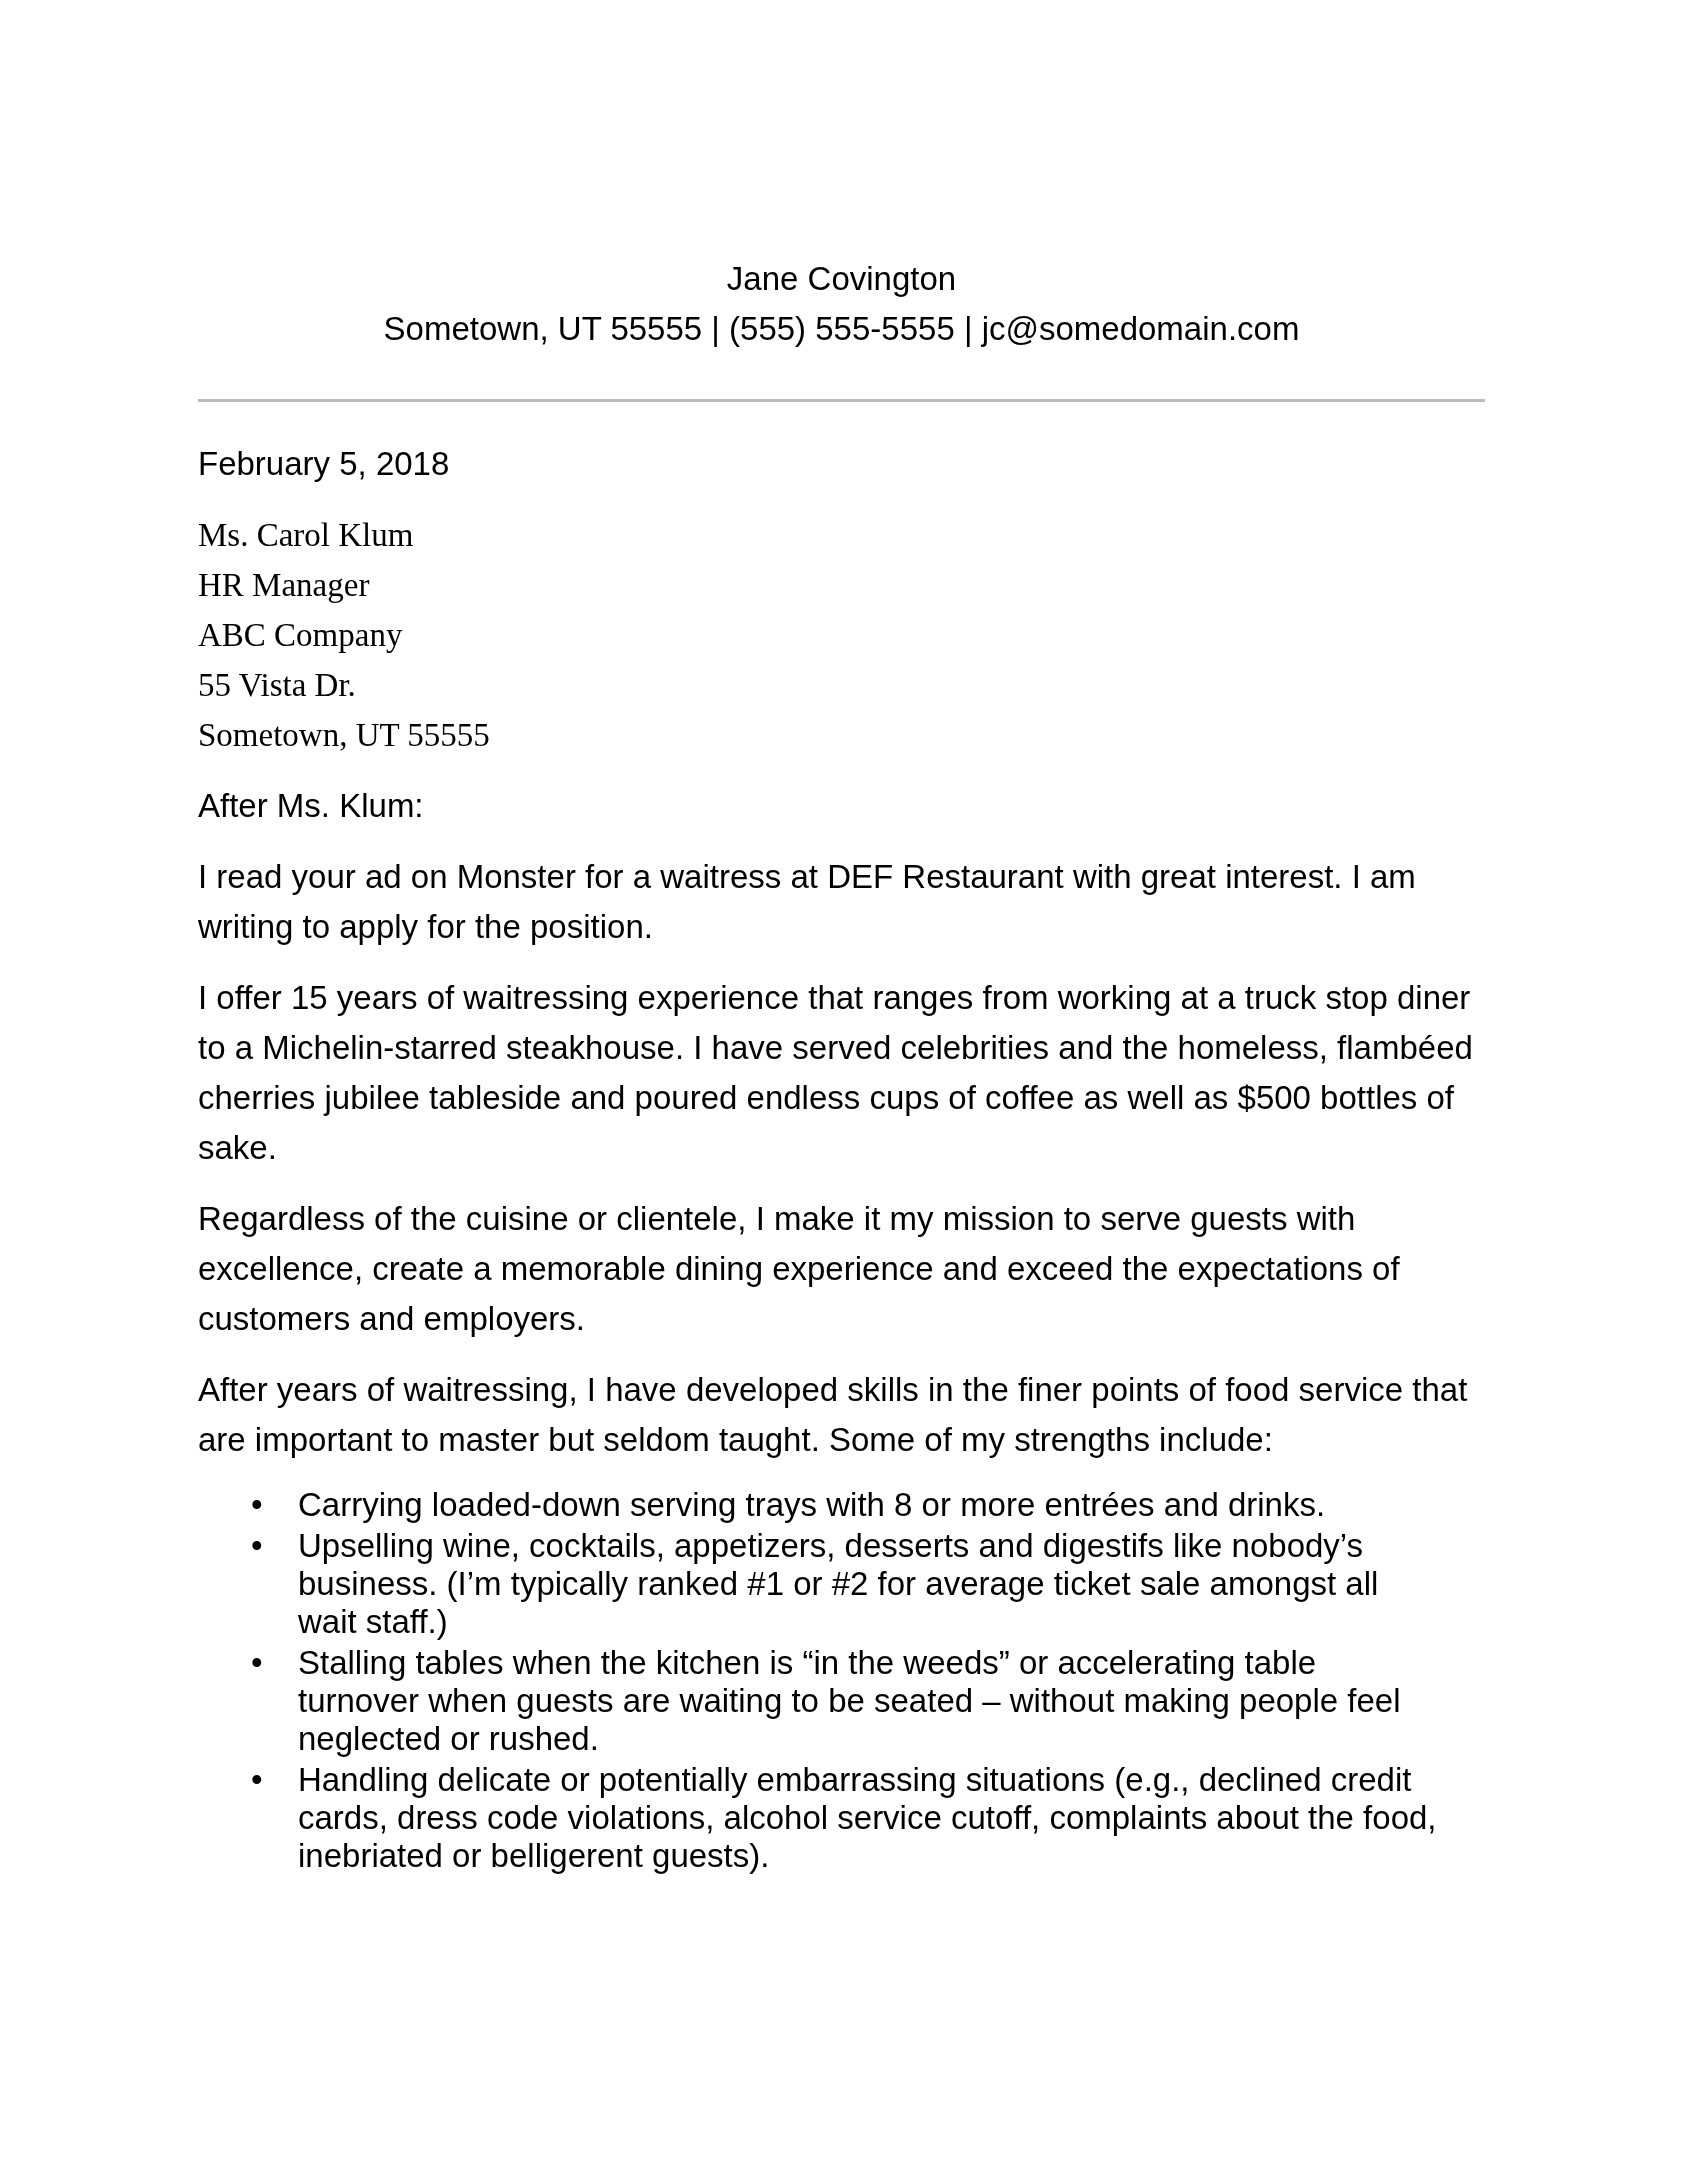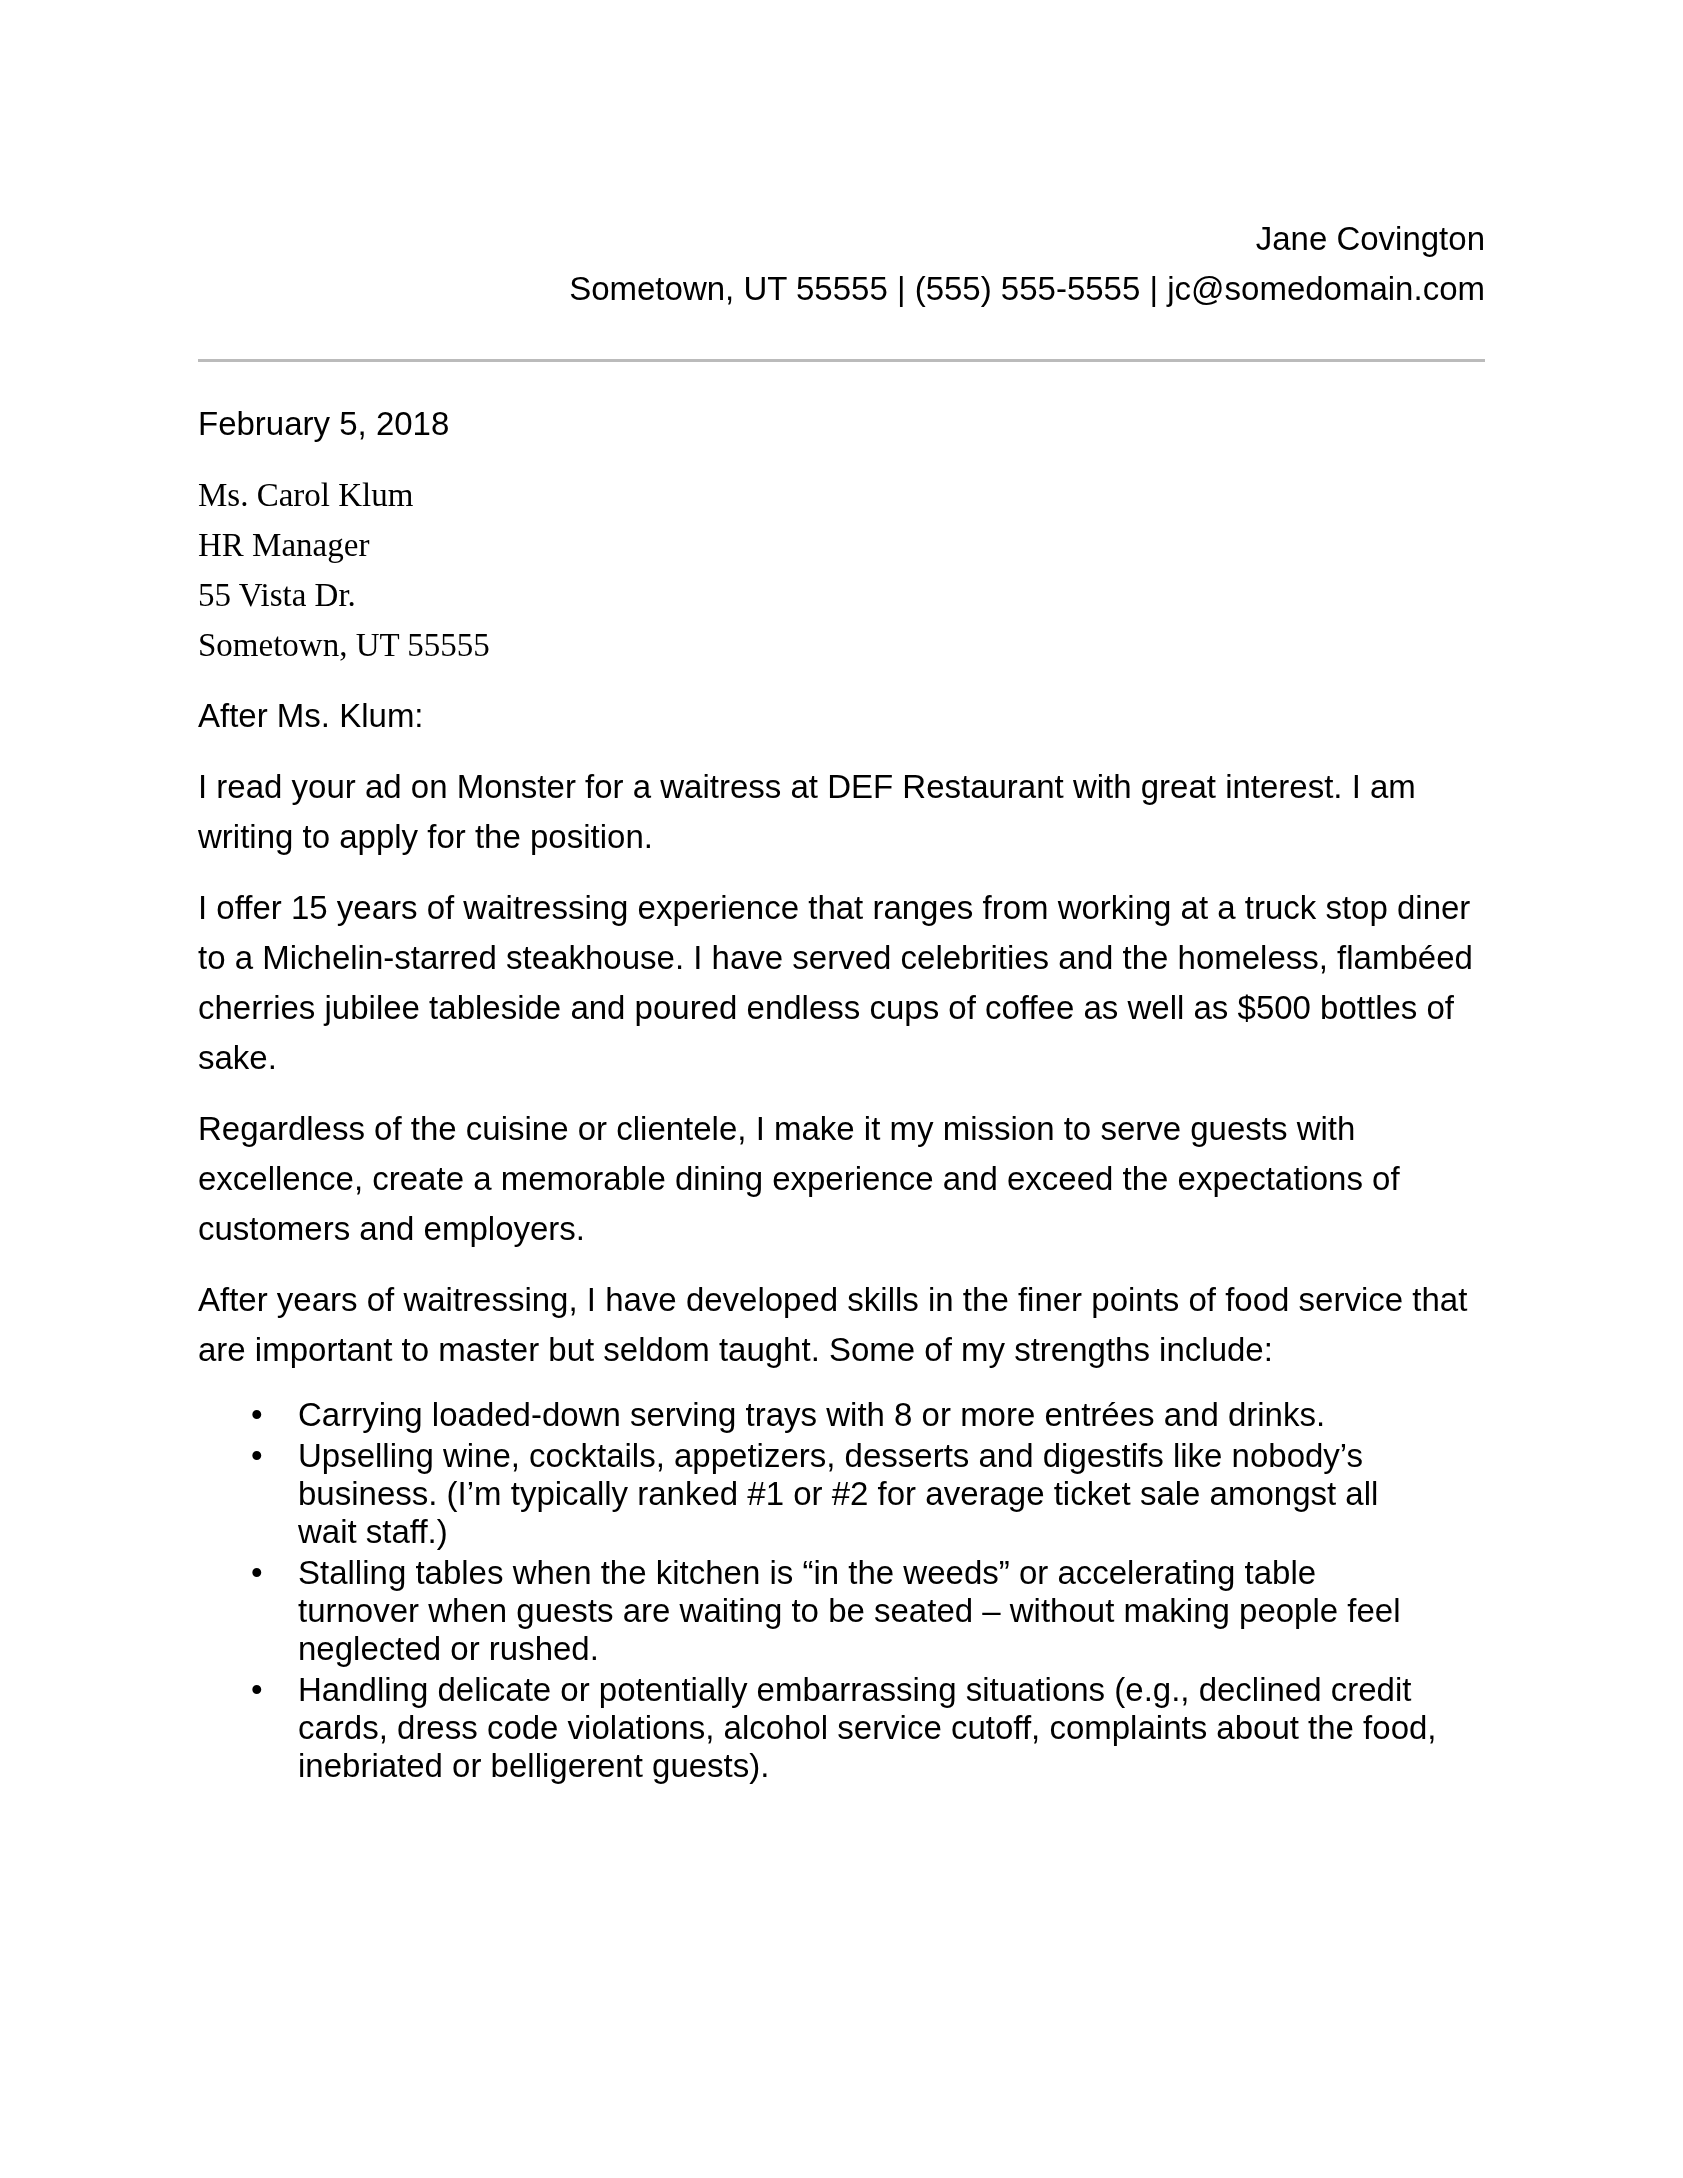--- a/index.html
+++ b/index.html
@@ -13,22 +13,23 @@
     height: 2178px;
     box-sizing: border-box;
     background: var(--page-bg, #ffffff);
     color: var(--text-color, #000000);
     font-family: "Liberation Sans", "DejaVu Sans", sans-serif;
     font-size: 33px;
     padding: 214px 198px 0 198px;
     overflow: hidden;
   }
   .letterhead {
-    text-align: right;
+    text-align: center;
     line-height: 50px;
+    margin-top: 40px;
   }
   .rule {
     border: none;
     border-top: 3px solid var(--divider-color, #bbbbbb);
     margin: 45px 0 37px 0;
   }
   .para, .address-block {
     margin: 8px 0 21px 0;
     line-height: 50px;
   }
@@ -65,20 +66,21 @@
 
   <hr class="rule">
 
   <main>
 
     <p class="para">February 5, 2018</p>
 
     <div class="address-block">
       <div>Ms. Carol Klum</div>
       <div>HR Manager</div>
+      <div>ABC Company</div>
       <div>55 Vista Dr.</div>
       <div>Sometown, UT 55555</div>
     </div>
 
 
     <p class="para">After Ms. Klum:</p>
 
     <p class="para">I read your ad on Monster for a waitress at DEF Restaurant with great interest. I am writing to apply for the position.</p>
 
     <p class="para">I offer 15 years of waitressing experience that ranges from working at a truck stop diner to a Michelin-starred steakhouse. I have served celebrities and the homeless, flambéed cherries jubilee tableside and poured endless cups of coffee as well as $500 bottles of sake.</p>

